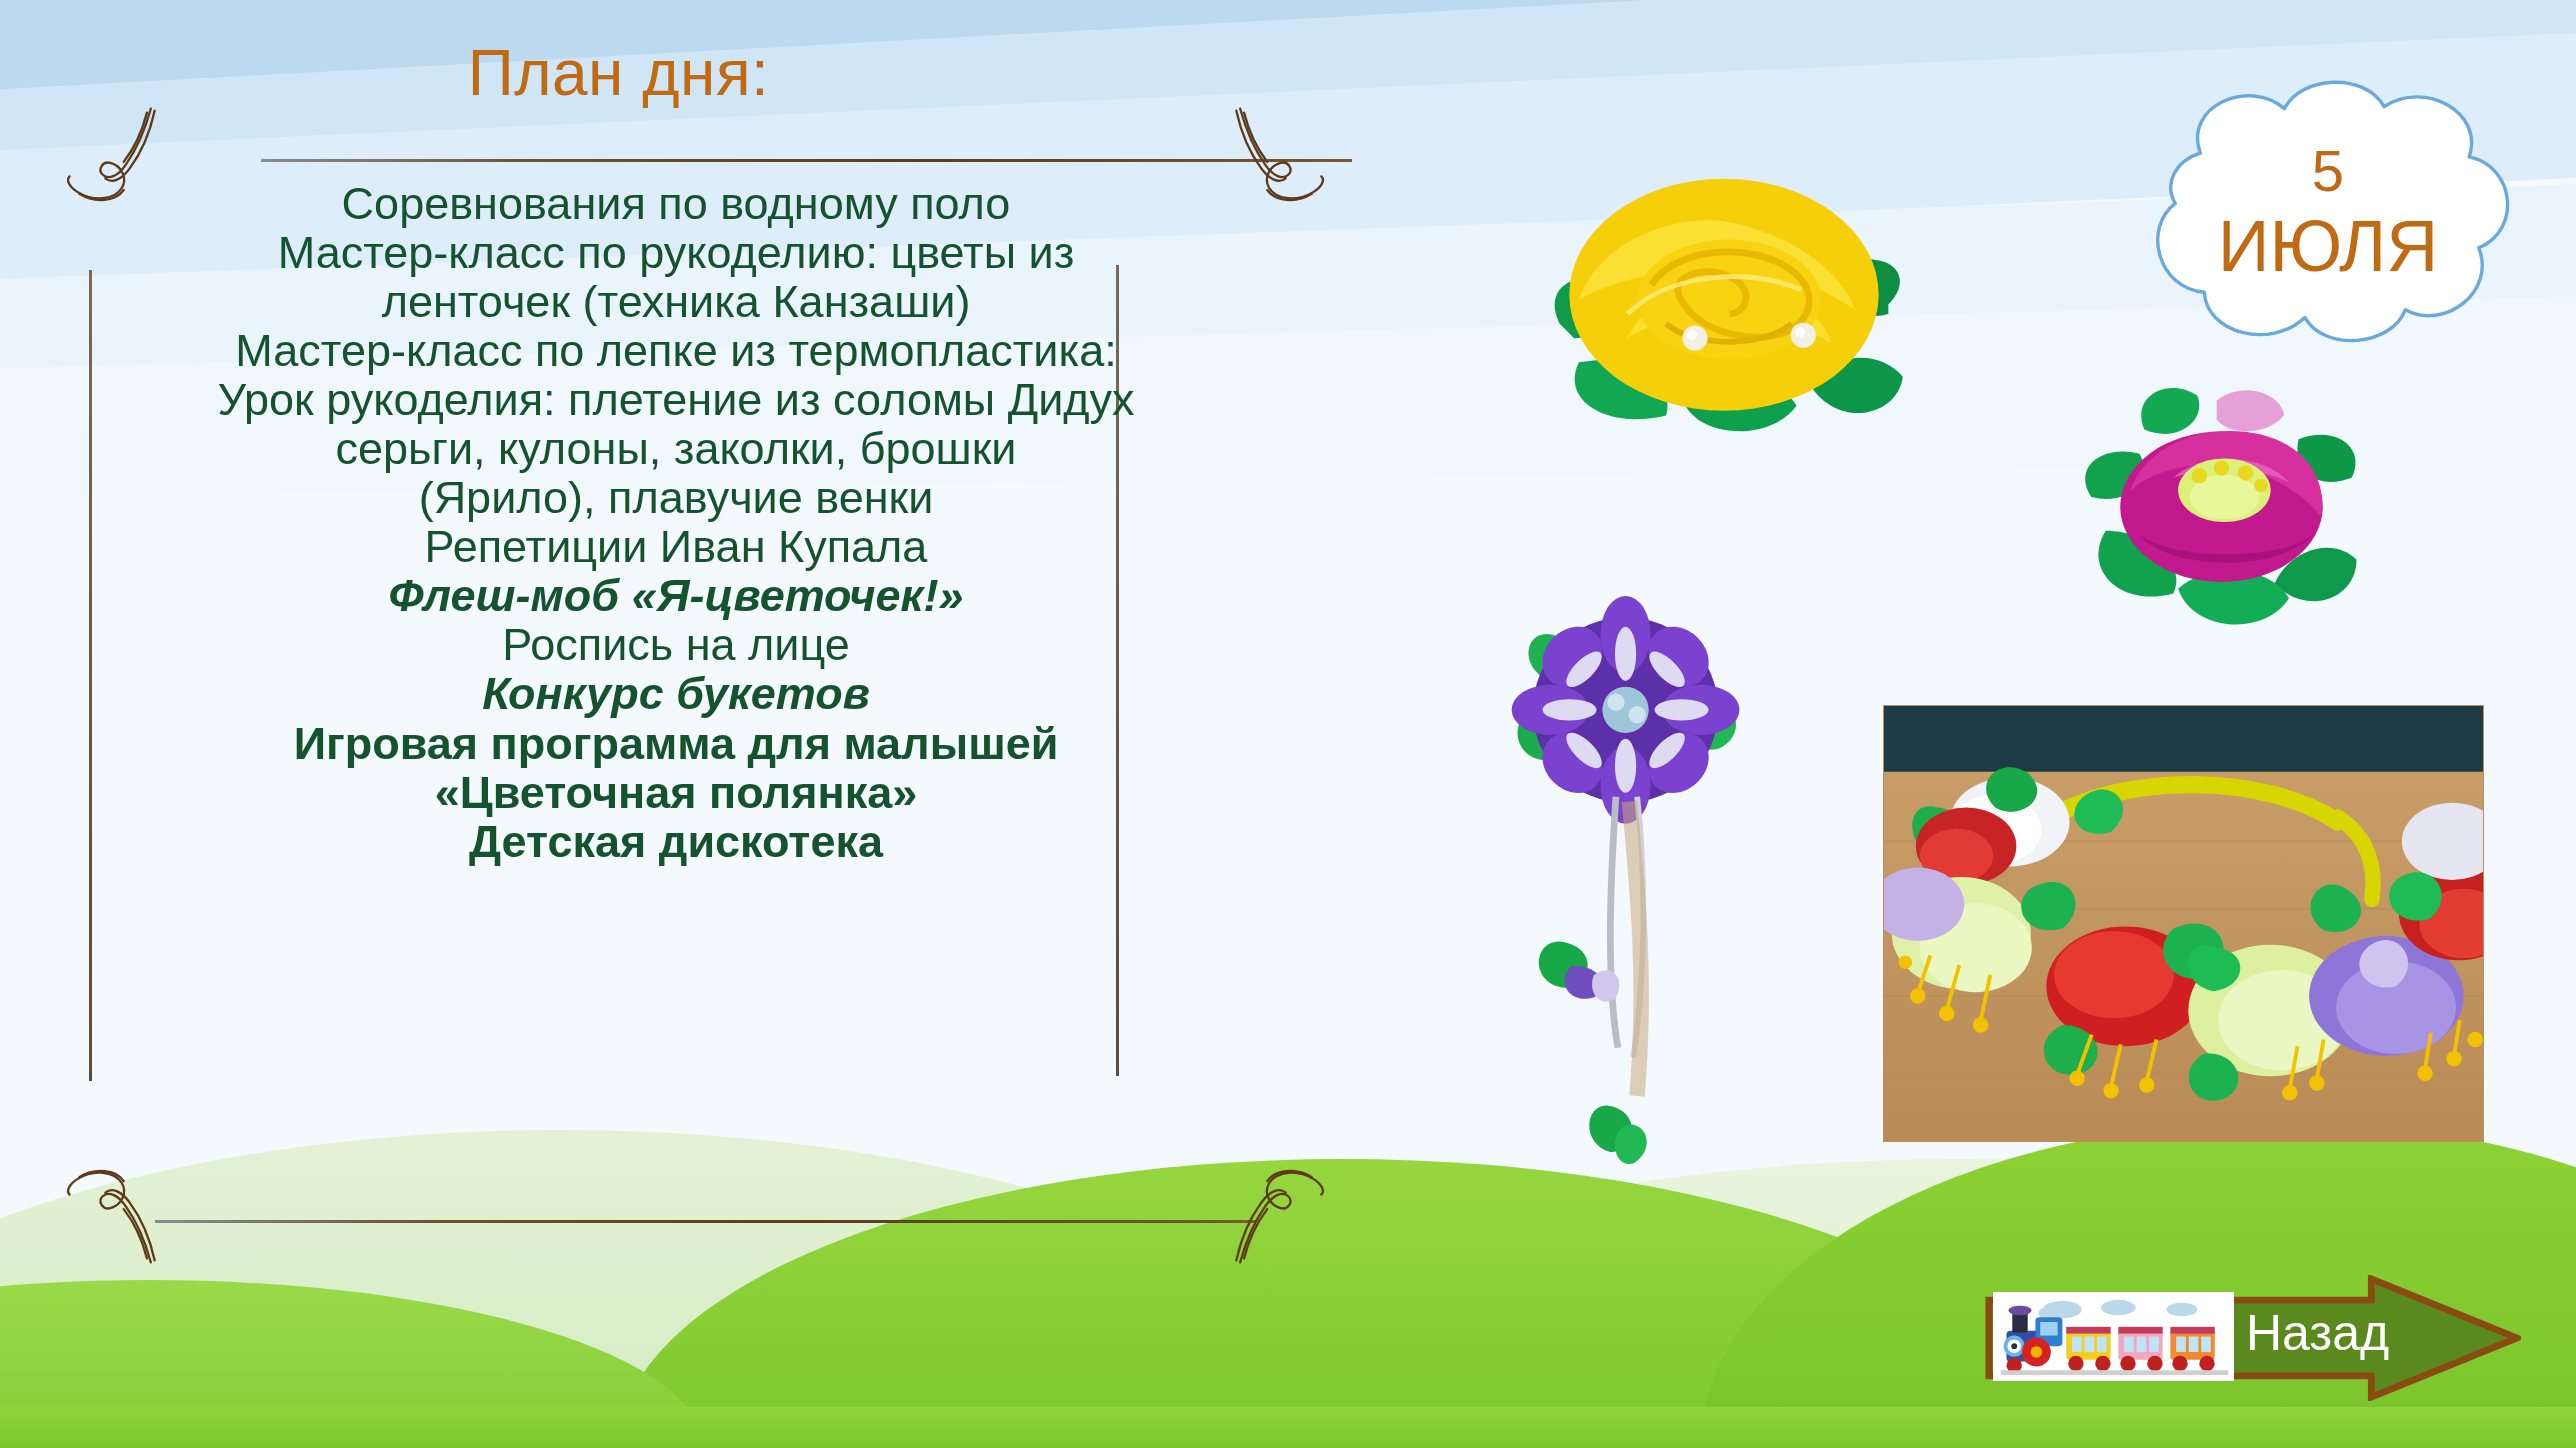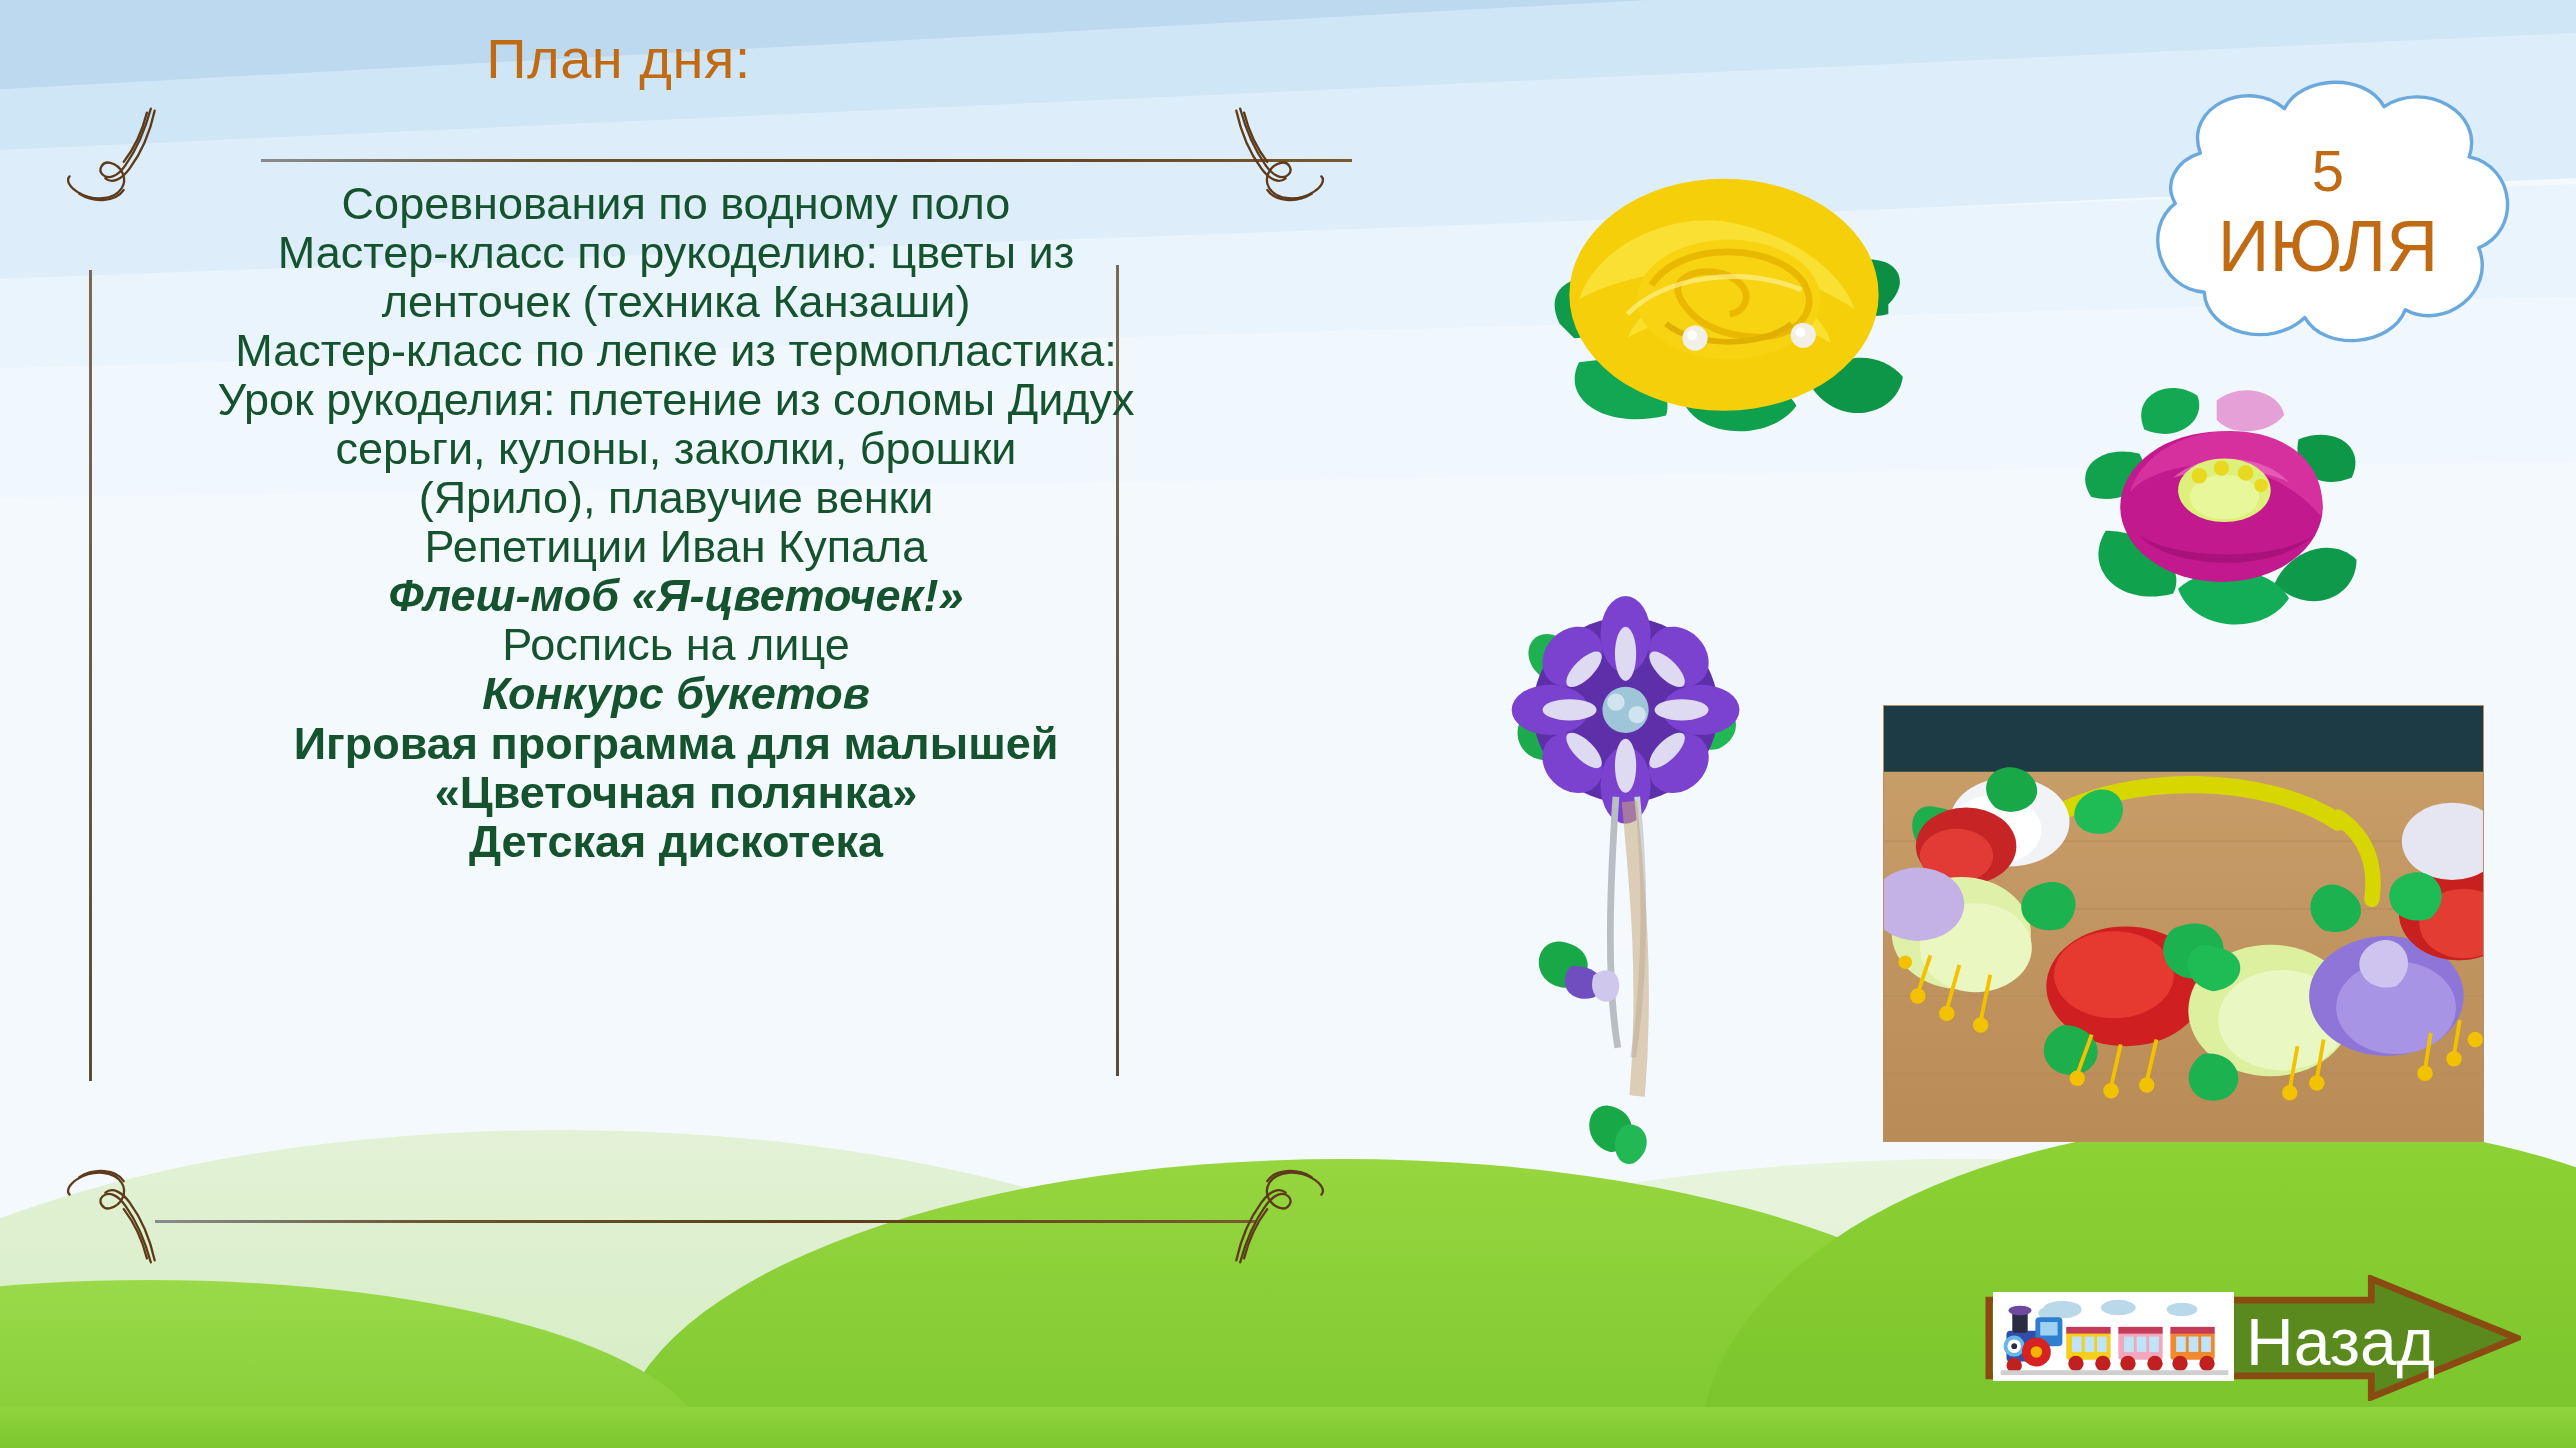--- a/index.html
+++ b/index.html
@@ -46,22 +46,22 @@
   .vl-right{left:971px;top:106px;height:811px;}
 
   .orn{position:absolute;width:145px;height:116px;color:#5c3a1a;}
   .orn svg{width:100%;height:100%;display:block;}
   .orn-tl{left:-87px;top:-58px;}
   .orn-tr{left:1043px;top:-58px;transform:scaleX(-1);}
   .orn-bl{left:-87px;top:995px;transform:scaleY(-1);}
   .orn-br{left:1043px;top:995px;transform:scale(-1,-1);}
 
   
-  .title{position:absolute;left:348px;top:26px;width:541px;
-         text-align:center;font-size:56px;color:#c06a14;letter-spacing:0.5px;}
+  .title{position:absolute;left:348px;top:36px;width:541px;
+         text-align:center;font-size:64px;color:#c06a14;letter-spacing:0.5px;}
   .plan{position:absolute;left:145px;top:179px;width:1062px;
         text-align:center;color:#14532d;font-size:45px;line-height:1.09;}
   .plan .ln{display:block;}
   .plan .bi{font-weight:bold;font-style:italic;}
   .plan .b{font-weight:bold;}
 
   
   .cloud{position:absolute;left:2125px;top:68px;width:406px;height:290px;}
   .cloud svg{position:absolute;inset:0;width:100%;height:100%;}
   .cloud .txt{position:absolute;inset:0;display:flex;flex-direction:column;
@@ -76,21 +76,21 @@
   .magenta{left:2072px;top:362px;width:299px;height:280px;}
   .purple{left:1502px;top:594px;width:251px;height:599px;}
   .wreath{left:1883px;top:705px;width:599px;height:435px;
           background:#c79a66;border:1px solid #b9905f;overflow:hidden;}
   .wreath svg{width:100%;height:100%;display:block;}
 
   
   .backbtn{position:absolute;left:1985px;top:1275px;width:536px;height:126px;}
   .backbtn svg.arrow{position:absolute;inset:0;width:100%;height:100%;}
   .backbtn .label{position:absolute;left:261px;top:29px;width:193px;
-       color:#ffffff;font-size:66px;text-align:left;}
+       color:#ffffff;font-size:50px;text-align:left;}
   .train{position:absolute;left:7.7px;top:17.4px;width:241px;height:89px;
          background:#ffffff;overflow:hidden;}
   .train svg{width:100%;height:100%;display:block;}
 </style>
 </head>
 <body>
 
 <div class="stage">
 
   <div class="sky">

